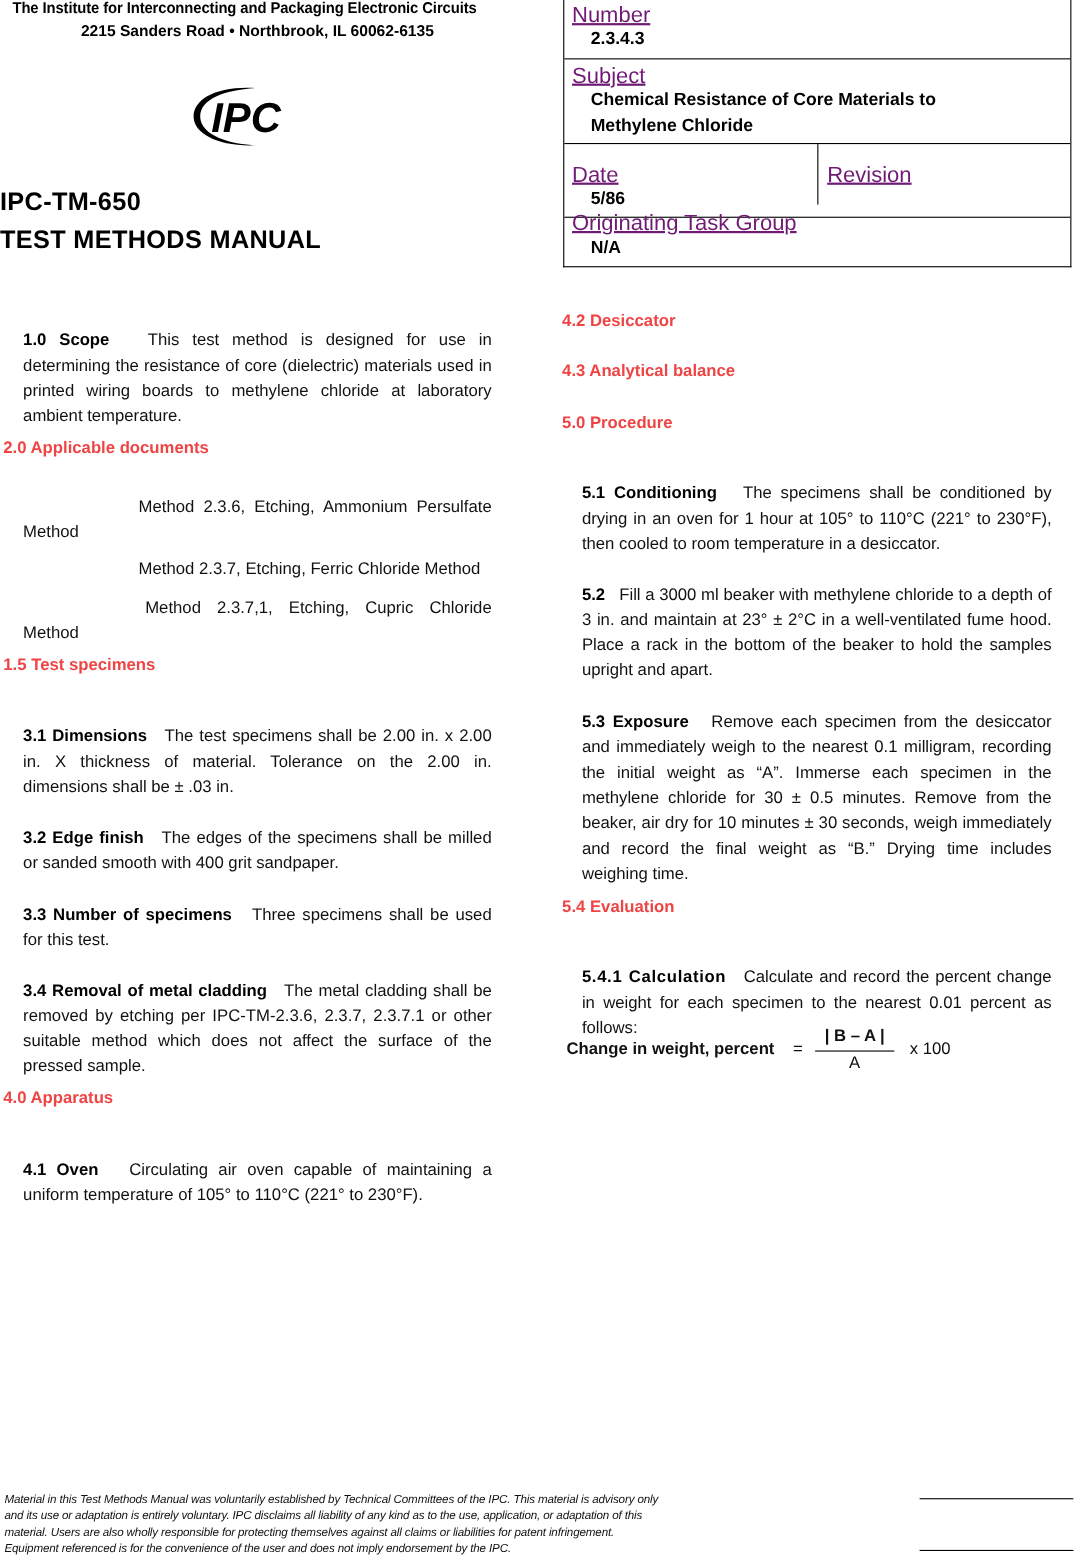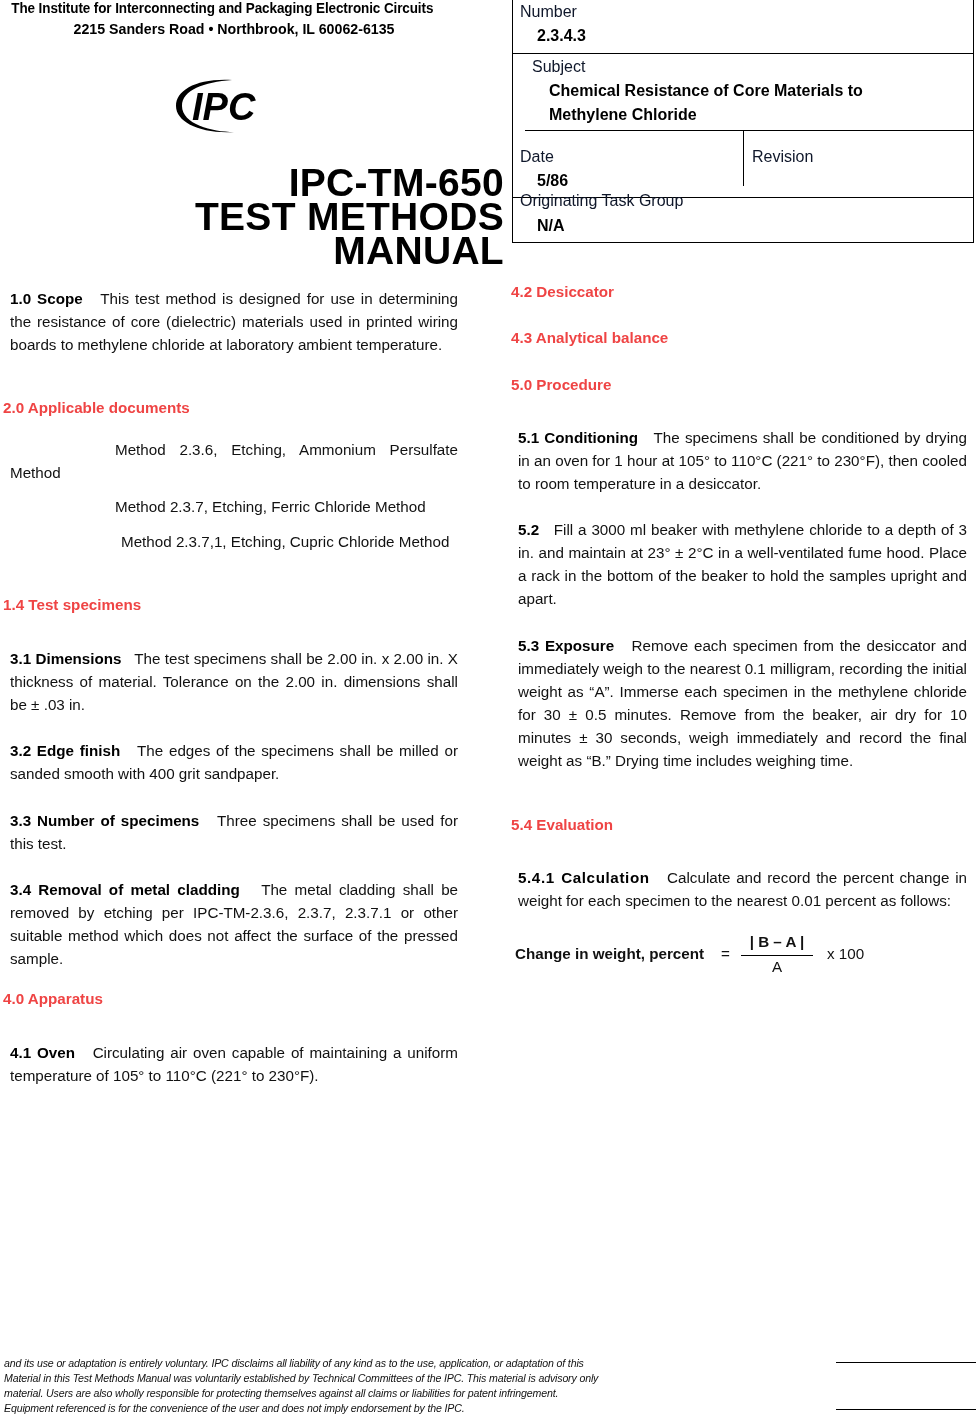--- a/index.html
+++ b/index.html
@@ -3,32 +3,32 @@
 <meta charset="utf-8">
 <style>
   html, body { margin: 0; padding: 0; background: #ffffff; }
   body { width: 976px; height: 1417px; position: relative; overflow: hidden; color: #000; font-family: "Liberation Sans", "DejaVu Sans", sans-serif; }
   .abs { position: absolute; }
 
   
   .inst-name { left: 0; top: 0; width: 468px; text-align: center; font-size: 14.2px; font-weight: bold; letter-spacing: -0.1px; transform: scaleX(0.95); transform-origin: left top; white-space: nowrap; }
   .inst-addr { left: 0; top: 21px; width: 468px; text-align: center; font-size: 14.2px; font-weight: bold; }
   .logo { left: 172px; top: 76px; width: 110px; height: 60px; }
-  .manual-title { left: 0; top: 166px; width: 468px; text-align: right; font-weight: bold; font-size: 39px; line-height: 34px; letter-spacing: 0.3px; padding-left: 36px; }
+  .manual-title { left: 0; top: 166px; width: 468px; text-align: left; font-weight: bold; font-size: 23px; line-height: 34px; letter-spacing: 0.3px; }
 
   
   .infobox { left: 512px; top: 0px; width: 462px; height: 243px; border: 1px solid #000; border-top: none; box-sizing: border-box; }
   .ib-row { position: absolute; left: 0; right: 0; border-bottom: 1px solid #000; box-sizing: border-box; }
-  .ib-label { position: absolute; left: 7px; font-size: 16px; color: #0f172a; }
+  .ib-label { position: absolute; left: 7px; font-size: 20px; color: #701a75; text-decoration: underline; }
   .ib-value { position: absolute; left: 24px; font-size: 16px; font-weight: bold; }
   .ib-divider { position: absolute; top: 131px; left: 230px; width: 1px; height: 55px; background: #000; }
 
   
   .col { font-size: 15.2px; line-height: 23px; color: #111; }
-  .col p { margin: 7px; text-align: justify; }
+  .col p { margin: 18px; text-align: justify; }
   .sec { position: absolute; }
   .b { font-weight: bold; color: #000; }
   .head { font-weight: bold; color: #ef4444; }
   .left-col { left: 3px; width: 462px; }
   .right-col { left: 511px; width: 463px; }
   .indent-doc { text-indent: 105px; }
 
   .formula { position: absolute; left: 511px; top: 934px; height: 46px; font-size: 15.2px; color: #111; }
   .formula .lhs { position: absolute; left: 4px; top: 11px; white-space: nowrap; font-weight: bold; }
   .formula .eq { position: absolute; left: 210px; top: 11px; }
@@ -56,21 +56,21 @@
 <div class="abs manual-title">
   <div>IPC-TM-650</div>
   <div>TEST METHODS MANUAL</div>
 </div>
 
 <div class="abs infobox">
   <div class="ib-row" style="top:0;height:54px;">
     <span class="ib-label" style="top:3px;">Number</span>
     <span class="ib-value" style="top:27px;">2.3.4.3</span>
   </div>
-  <div class="ib-row" style="top:54px;height:77px;margin-left:12px;">
+  <div class="ib-row" style="top:54px;height:77px;">
     <span class="ib-label" style="top:4px;">Subject</span>
     <span class="ib-value" style="top:28px;">Chemical Resistance of Core Materials to</span>
     <span class="ib-value" style="top:52px;">Methylene Chloride</span>
   </div>
   <div class="ib-row" style="top:142px;height:56px;">
     <span class="ib-label" style="top:6px;">Date</span>
     <span class="ib-value" style="top:30px;">5/86</span>
     <span class="ib-label" style="top:6px;left:239px;">Revision</span>
     <span class="ib-value" style="top:30px;left:256px;"></span>
   </div>
@@ -91,21 +91,21 @@
   <div class="sec left-col" style="top:431px;">
     <p class="indent-doc">Method 2.3.6, Etching, Ammonium Persulfate Method</p>
   </div>
   <div class="sec left-col" style="top:488px;">
     <p class="indent-doc">Method 2.3.7, Etching, Ferric Chloride Method</p>
   </div>
   <div class="sec left-col" style="top:523px;">
     <p class="indent-doc" style="text-indent:111px;">Method 2.3.7,1, Etching, Cupric Chloride Method</p>
   </div>
 
-  <div class="sec left-col head" style="top:593px;">1.4  Test specimens</div>
+  <div class="sec left-col head" style="top:593px;">1.5  Test specimens</div>
 
   <div class="sec left-col" style="top:640px;">
     <p><span class="b">3.1  Dimensions</span>&nbsp;&nbsp; <span>The test specimens shall be 2.00 in. x 2.00 in. X thickness of material. Tolerance on the 2.00 in. dimensions shall be ± .03 in.</span></p>
   </div>
 
   <div class="sec left-col" style="top:732px;">
     <p><span class="b">3.2  Edge finish</span>&nbsp;&nbsp; <span>The edges of the specimens shall be milled or sanded smooth with 400 grit sandpaper.</span></p>
   </div>
 
   <div class="sec left-col" style="top:802px;">
@@ -150,19 +150,19 @@
   <span class="eq">=</span>
   <div class="frac">
     <span class="num">| B – A |</span>
     <span class="bar"></span>
     <span class="den">A</span>
   </div>
   <span class="mult">x  100</span>
 </div>
 
 <div class="abs footer">
+  <div>Material in this Test Methods Manual was voluntarily established by Technical Committees of the IPC. This material is advisory only</div>
   <div>and its use or adaptation is entirely voluntary. IPC disclaims all liability of any kind as to the use, application, or adaptation of this</div>
-  <div>Material in this Test Methods Manual was voluntarily established by Technical Committees of the IPC. This material is advisory only</div>
   <div>material. Users are also wholly responsible for protecting themselves against all claims or liabilities for patent infringement.</div>
   <div>Equipment referenced is for the convenience of the user and does not imply endorsement by the IPC.</div>
 </div>
 <div class="rule" style="top:1362px;"></div>
 <div class="rule" style="top:1409px;"></div>
 
 </body></html>

